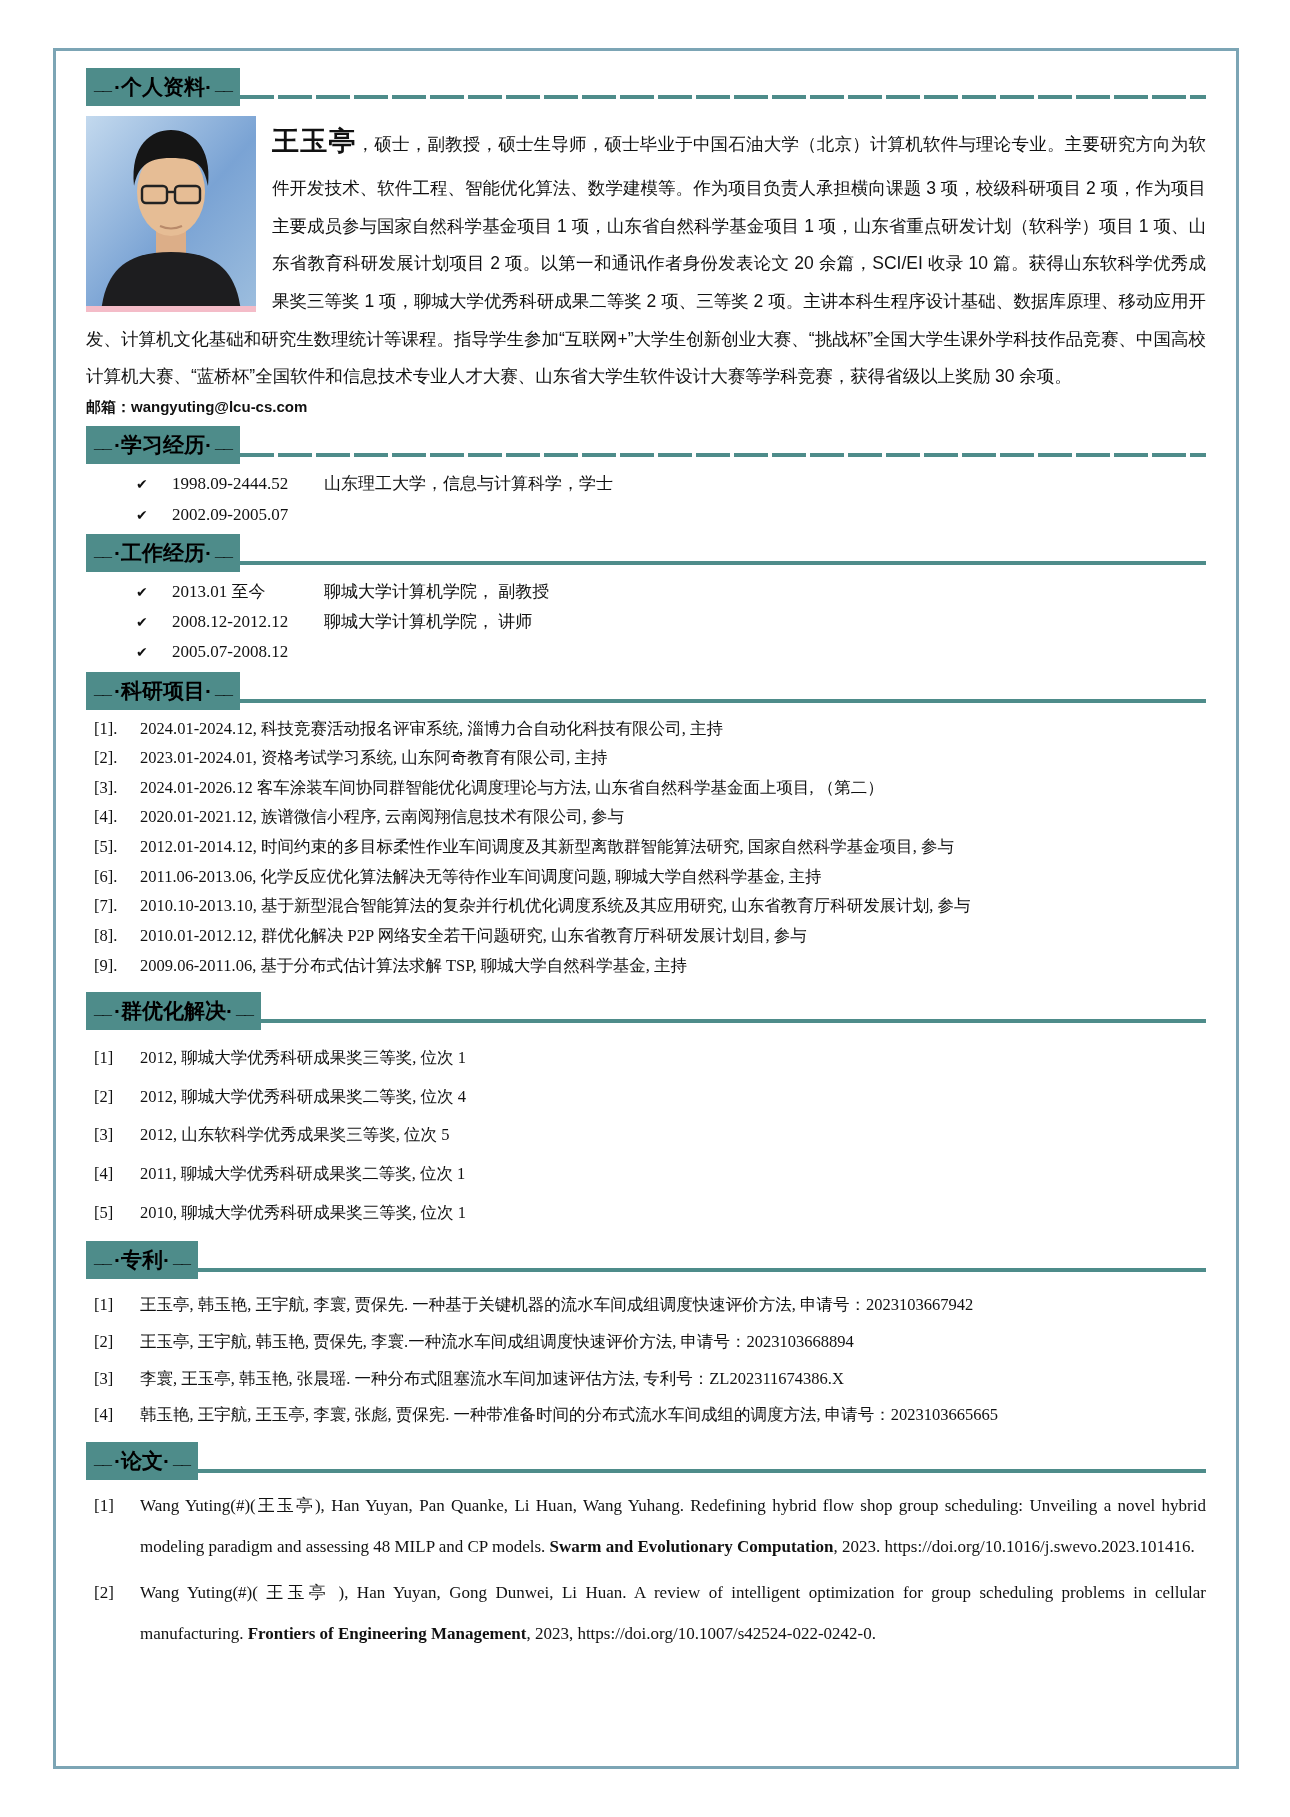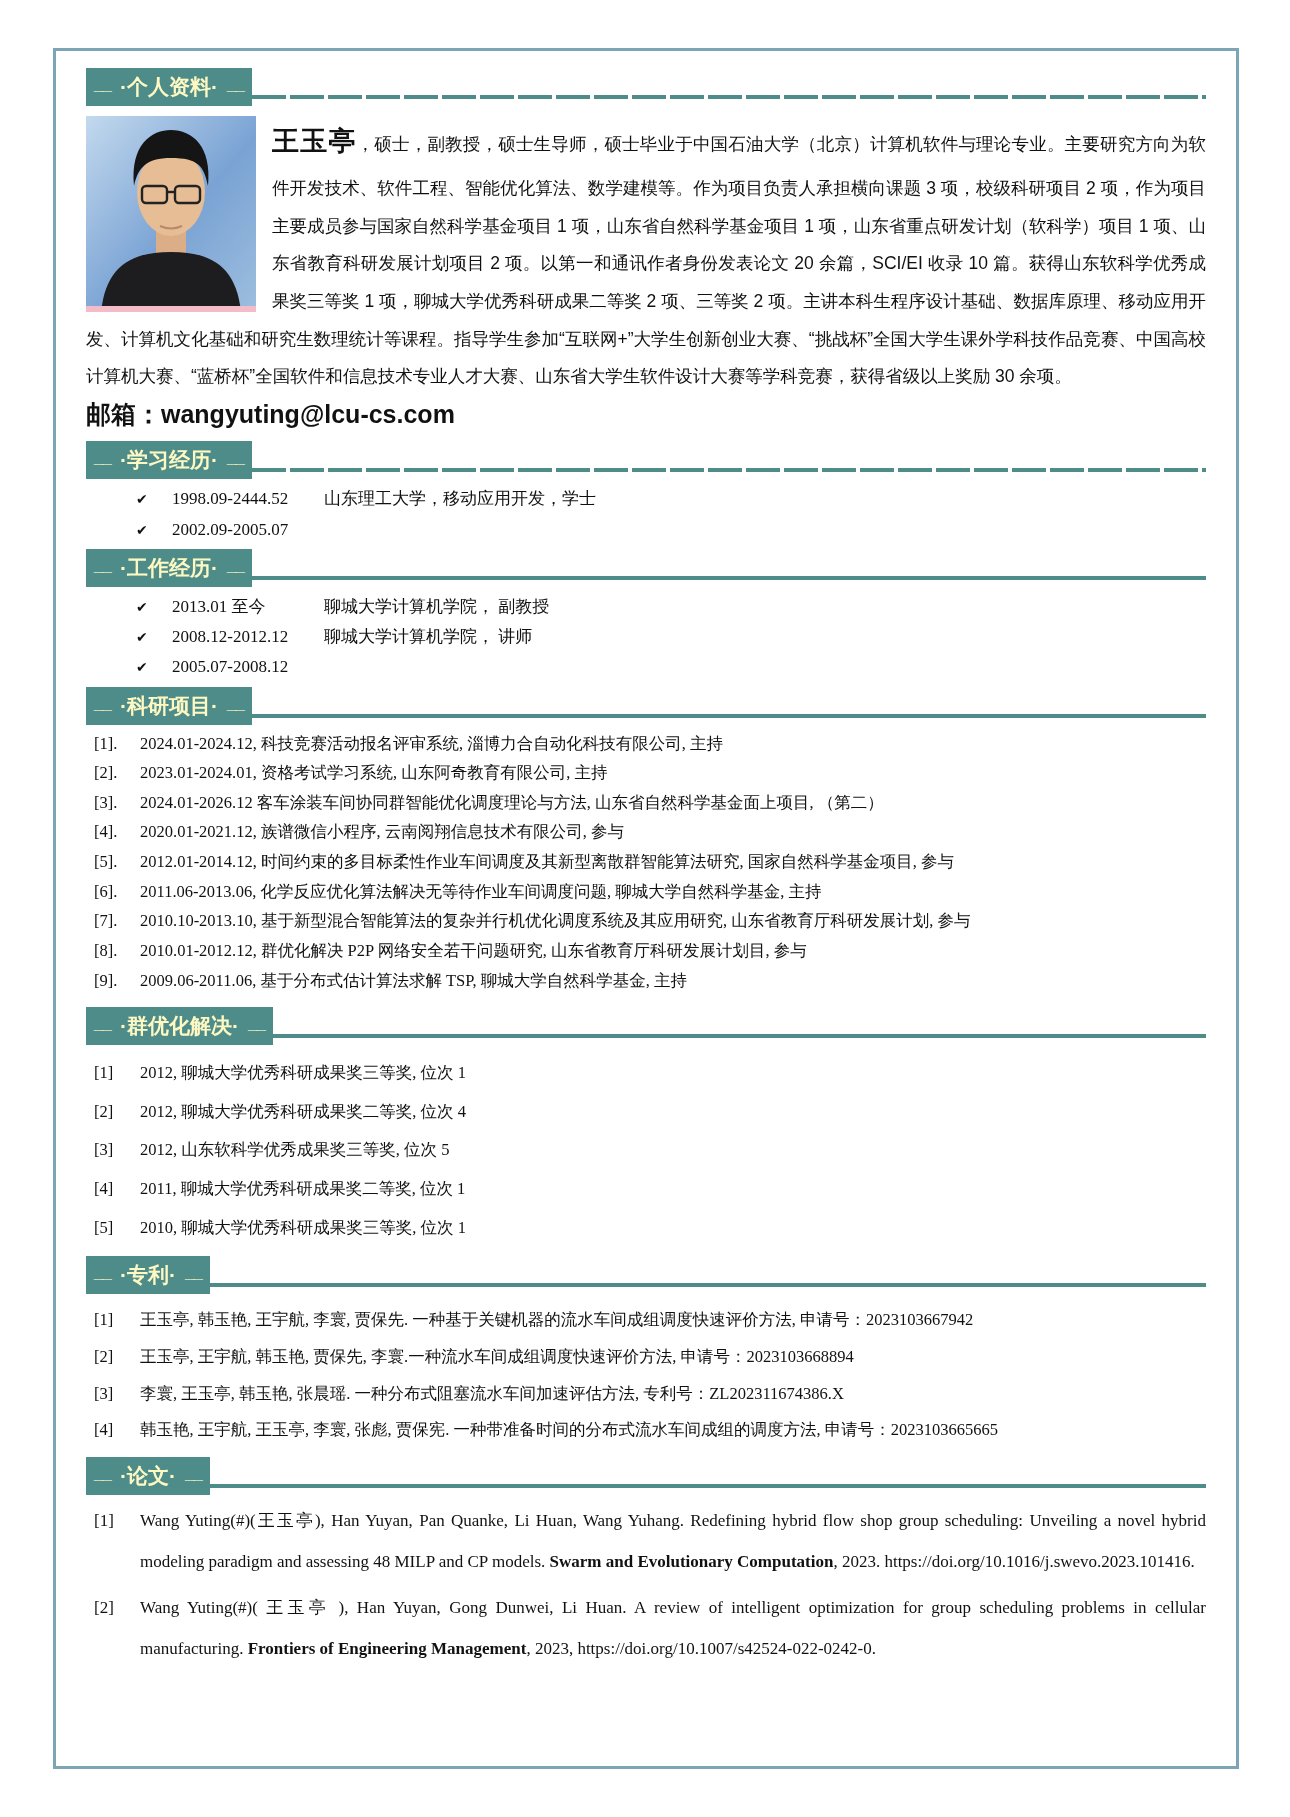--- a/index.html
+++ b/index.html
@@ -10,41 +10,41 @@
     font-family:"Liberation Serif","DejaVu Serif",serif; color:#111;
   }
   .page {
     position:absolute; left:53px; top:48px; width:1186px; height:1721px;
     border:3px solid var(--border); background:#fff;
     padding:17px 30px 0 30px; overflow:hidden;
   }
   
   .sec { display:flex; align-items:flex-end; }
   .band {
-    background:var(--accent); color:#fef9c3; white-space:nowrap;
+    background:var(--accent); color:#000000; white-space:nowrap;
     font-family:"Liberation Sans","DejaVu Sans",sans-serif; font-weight:bold;
     font-size:21px; line-height:1; padding:8px 8px 9px 8px;
-    display:flex; align-items:center; gap:9px;
+    display:flex; align-items:center; gap:3px;
   }
   .band .u { font-size:17px; letter-spacing:-1px; position:relative; top:-2px; }
   .rule { flex:1; height:4px; background:var(--accent); margin-bottom:7px; }
   .rule.dashed {
     background:repeating-linear-gradient(90deg, var(--accent) 0 34px, rgba(255,255,255,0) 34px 38px);
   }
   
   .bio {
     margin-top:6px; text-align:justify;
     font-family:"Liberation Sans","DejaVu Sans",sans-serif;
     font-size:17.5px; line-height:2.15;
   }
   .photo { float:left; width:170px; height:196px; margin:4px 16px 4px 0; }
   .name { font-size:27px; font-weight:bold; letter-spacing:1px; }
   .email-line {
     font-family:"Liberation Sans","DejaVu Sans",sans-serif;
-    font-size:25px; font-weight:bold; line-height:1.5; margin:0 0 8px 0;
+    font-size:15px; font-weight:bold; line-height:1.5; margin:0 0 8px 0;
   }
   .email-line a { color:#111; text-decoration:none; }
   
   .chk-row { display:flex; align-items:baseline; font-size:17px; margin:9px 0 9px 50px; line-height:1.25; }
   .chk { flex:0 0 36px; font-size:14px; }
   .date { flex:0 0 152px; }
   .desc { flex:1; }
   .edu-list { margin-bottom:6px; } .work-list { margin-bottom:6px; }
   
   .num-row { display:flex; align-items:baseline; font-size:16.5px; line-height:1.25; white-space:nowrap; margin-left:8px; }
@@ -108,21 +108,21 @@
       <span class="u">__</span>
       <span>·学习经历·</span>
       <span class="u">__</span>
     </div>
     <div class="rule dashed"></div>
   </div>
   <div class="edu-list">
     <div class="chk-row">
       <span class="chk">✔</span>
       <span class="date">1998.09-2444.52</span>
-      <span class="desc">山东理工大学，移动应用开发，学士</span>
+      <span class="desc">山东理工大学，信息与计算科学，学士</span>
     </div>
     <div class="chk-row">
       <span class="chk">✔</span>
       <span class="date">2002.09-2005.07</span>
     </div>
   </div>
 
   <div class="sec">
     <div class="band">
       <span class="u">__</span>

